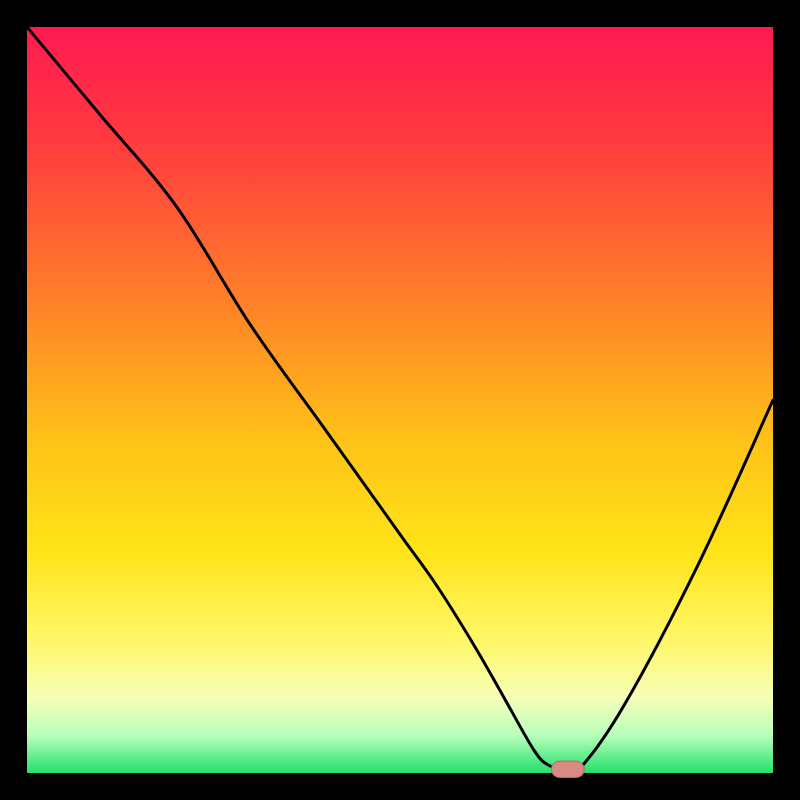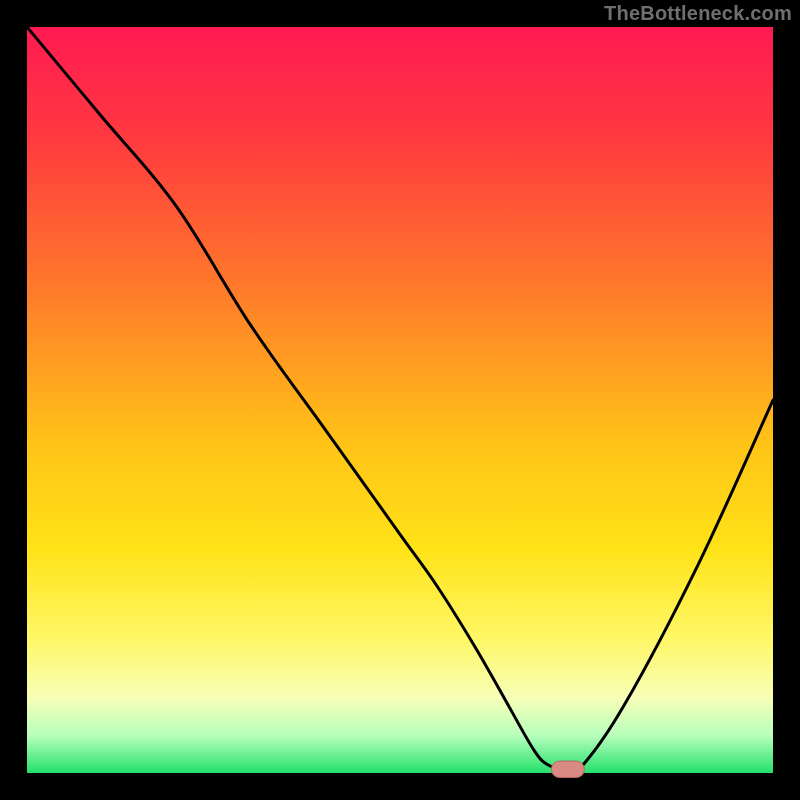--- a/index.html
+++ b/index.html
@@ -30,21 +30,20 @@
     position: absolute;
     left: 0;
     top: 0;
   }
 </style>
 </head>
 <body>
 
 <div class="stage">
 
-  <div class="attribution">TheBottleneck.com</div>
 
   <svg id="chart-svg" width="800" height="800" viewBox="0 0 800 800">
     <defs>
       <linearGradient id="bg-grad" x1="0" y1="0" x2="0" y2="1">
           <stop offset="0%" stop-color="#ff1a52"></stop>
           <stop offset="15%" stop-color="#ff3a3f"></stop>
           <stop offset="35%" stop-color="#ff7a2a"></stop>
           <stop offset="55.00000000000001%" stop-color="#ffc117"></stop>
           <stop offset="70%" stop-color="#ffe318"></stop>
           <stop offset="82%" stop-color="#fff766"></stop>

